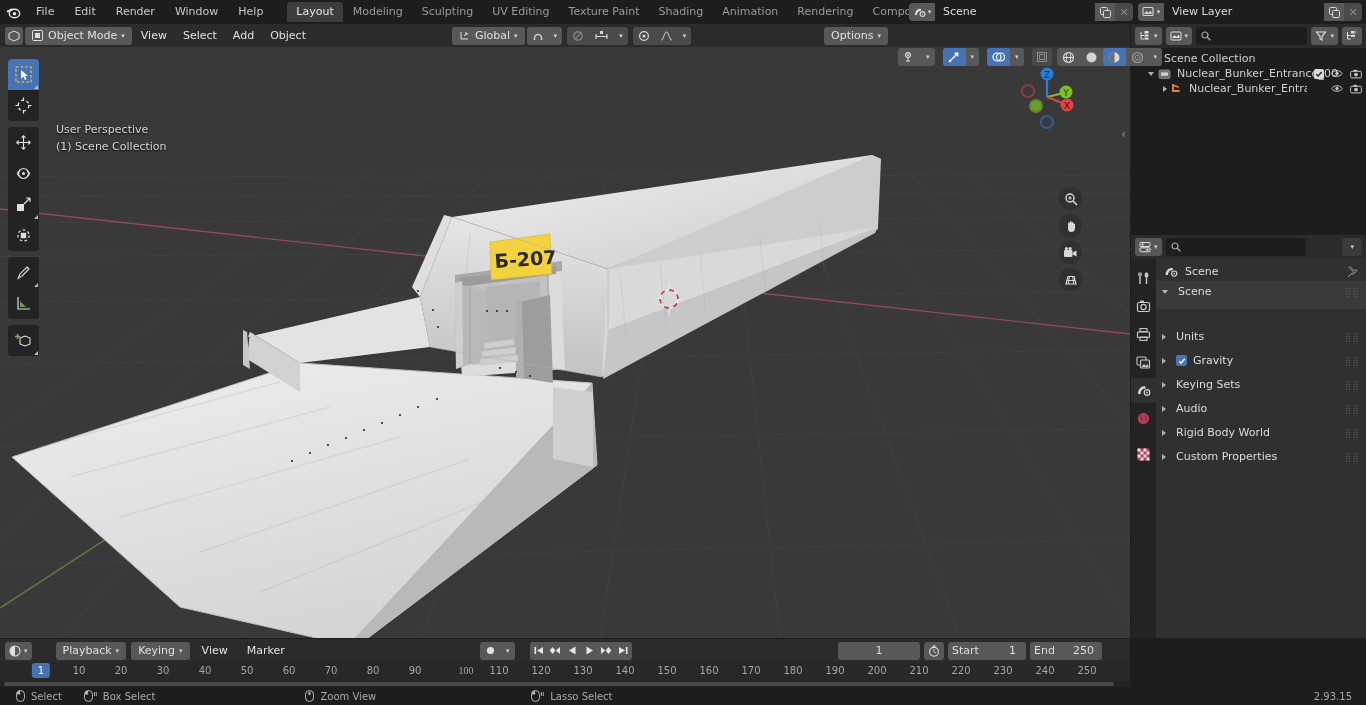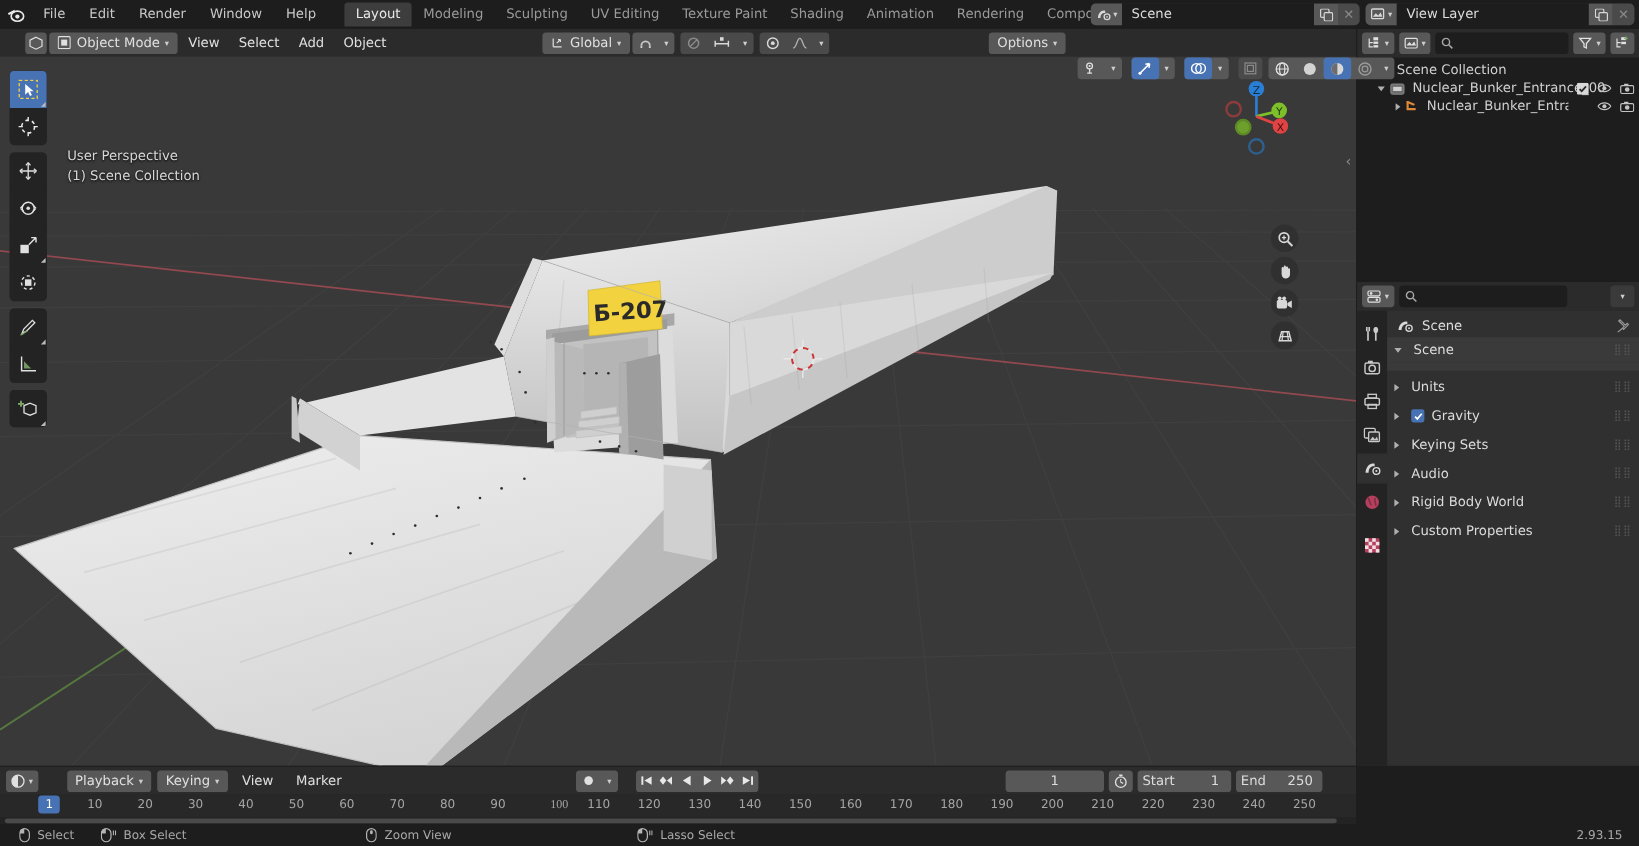--- a/index.html
+++ b/index.html
@@ -37,21 +37,21 @@
     width:26px; height:18px; background:#585858; border-radius:4px 0 0 4px;
     display:flex; align-items:center; justify-content:center; gap:2px; font-size:8px;
   }
   .id-name { background:#1d1d1d; height:18px; line-height:18px; padding:0 8px; min-width:160px; font-size:11px; color:#dcdcdc;}
   .id-copy { width:20px; height:18px; background:#585858; display:flex; align-items:center; justify-content:center; }
   .id-x { width:18px; height:18px; background:#4a4a4a; border-radius:0 4px 4px 0; display:flex; align-items:center; justify-content:center; color:#8a8a8a; font-size:11px;}
 
   
   .view3d-header {
     position:absolute; left:0; top:24px; width:1130px; height:23px;
-    background:#2b2b2b; display:flex; align-items:center; padding-left:21px;
+    background:#2b2b2b; display:flex; align-items:center; padding-left:5px;
   }
   .hdr-btn {
     height:18px; line-height:18px; padding:0 7px; background:#585858; border-radius:3px;
     font-size:11px; color:#e0e0e0; display:flex; align-items:center; gap:4px; margin-right:2px;
   }
   .hdr-flat { background:transparent; }
   .hdr-group { display:flex; align-items:center; background:#585858; border-radius:3px; margin-right:5px; height:18px; }
   .hdr-seg { height:18px; display:flex; align-items:center; justify-content:center; padding:0 5px; font-size:11px; color:#e0e0e0;}
   .hdr-seg.sel { background:#4772b3; border-radius:3px; }
   .hdr-icon-btn {
@@ -869,21 +869,21 @@
       </div>
 
       <div class="panel-head open">
         <span class="tri down"></span>
         <span>Scene</span>
         <span class="grip">⣿⣿</span>
       </div>
       <div style="padding-top:3px;background:#3a3a3a;padding-bottom:4px;">
       </div>
 
-      <div class="panel-head" style="margin-top:3px;">
+      <div class="panel-head" style="margin-top:17px;">
         <span class="tri"></span>
         <span>Units</span>
         <span class="grip">⣿⣿</span>
       </div>
       <div class="panel-head" style="margin-top:3px;">
         <span class="tri"></span>
         <span class="chk">
           <svg width="8" height="8" viewBox="0 0 8 8">
               <path d="M1.2 4.2 L3.1 6.1 L6.8 1.8" stroke="#fff" stroke-width="1.4" fill="none"></path>
             </svg>

